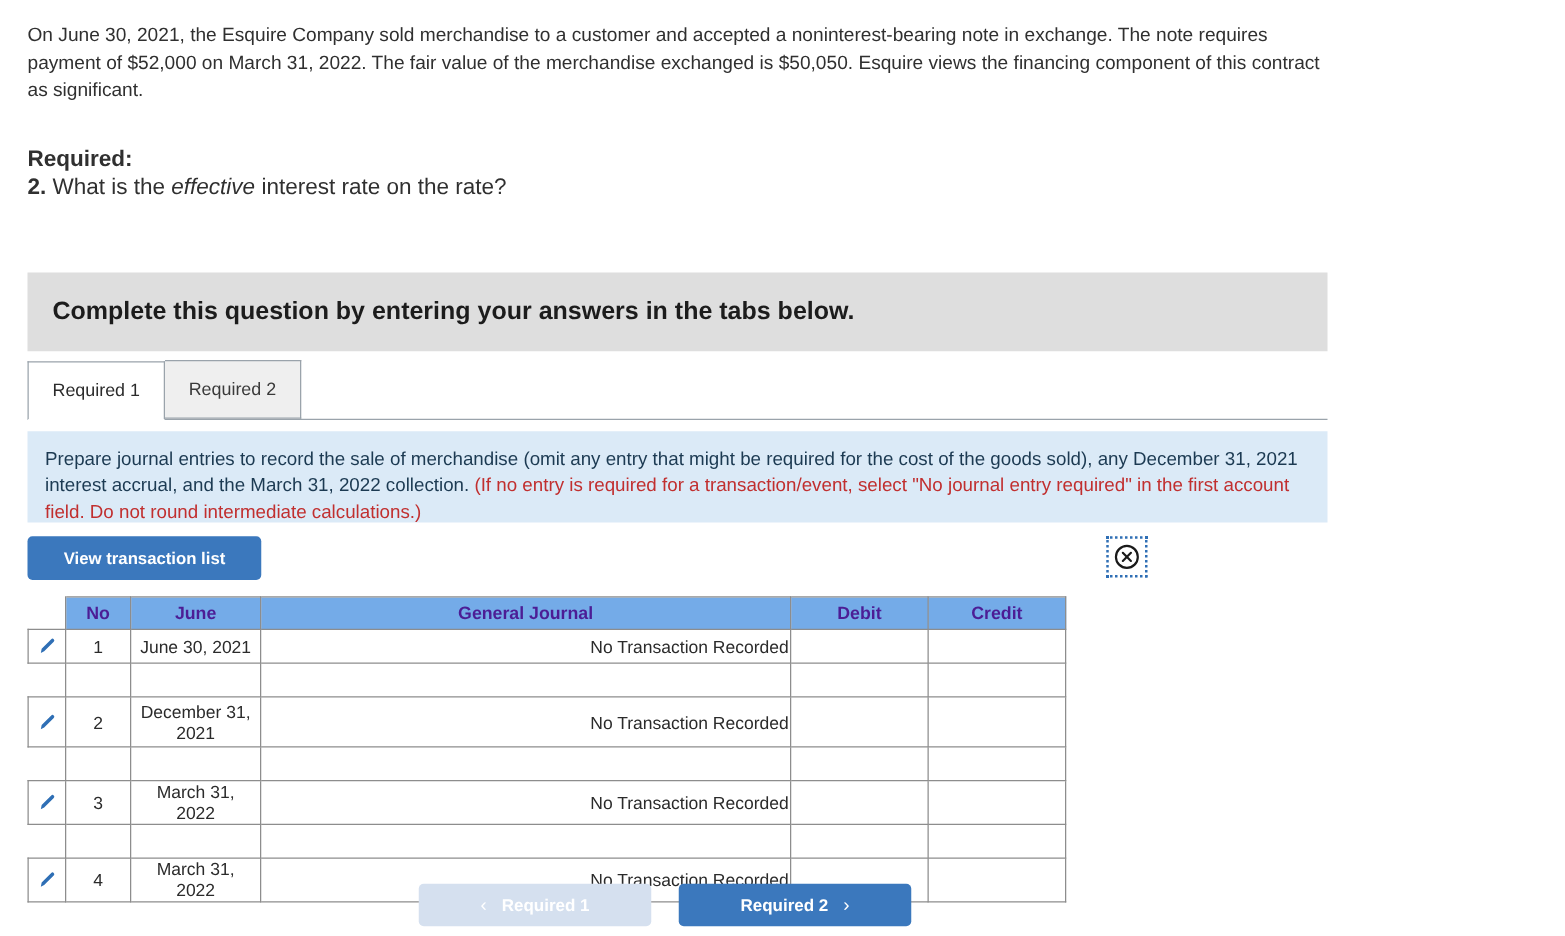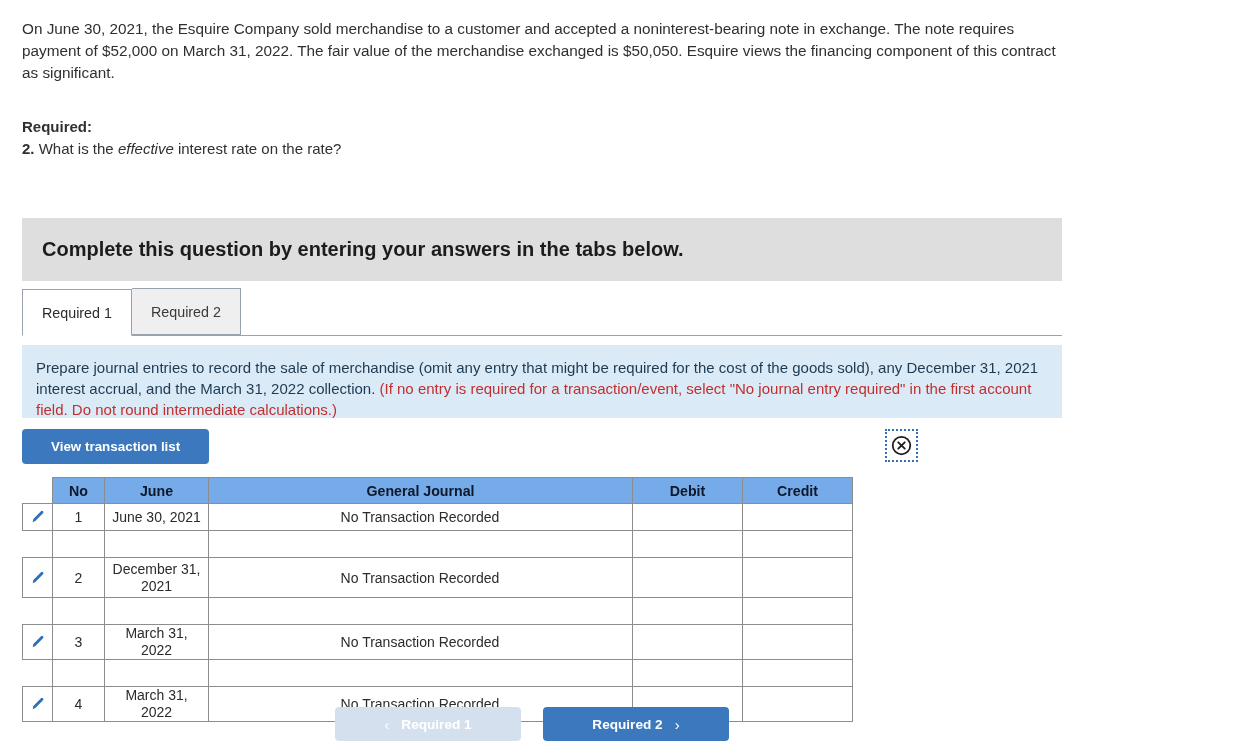--- a/index.html
+++ b/index.html
@@ -13,21 +13,21 @@
   }
   .page { position: relative; width: 1252px; height: 749px; padding: 0; }
 
   
   .stmt {
     position: absolute; left: 22px; top: 18px; width: 1040px;
     font-size: 15.3px; line-height: 22px; color: #303030;
   }
   .req-block {
     position: absolute; left: 22px; top: 116px; width: 1046px;
-    font-size: 15px; line-height: 22px; color: #303030;
+    font-size: 18px; line-height: 22px; color: #303030;
   }
   .req-block .hdr { font-weight: bold; }
   .req-block .num { font-weight: bold; }
   .req-block em { font-style: italic; }
 
   
   .banner {
     position: absolute; left: 22px; top: 218px; width: 1040px; height: 63px;
     background: #dedede;
     display: flex; align-items: center;
@@ -85,35 +85,35 @@
   }
 
   
   .jtable {
     position: absolute; left: 22px; top: 477px;
     border-collapse: collapse;
     font-size: 14px; color: #2b2b2b;
   }
   .jtable td, .jtable th { border: 1px solid #8d8d8d; }
   .jtable th {
-    background: #74abe8; color: #0f172a; font-weight: bold;
+    background: #74abe8; color: #4c1d95; font-weight: bold;
     height: 26px; font-size: 14.2px; text-align: center;
   }
   .col-pen   { width: 30px; }
   .col-no    { width: 52px; }
   .col-date  { width: 104px; }
   .col-gj    { width: 424px; }
   .col-deb   { width: 110px; }
   .col-cred  { width: 110px; }
   .th-blank { border-top: none !important; border-left: none !important;
               border-bottom: none !important; background: #ffffff !important; }
   td.pen-cell { text-align: center; vertical-align: middle; padding: 0; }
   td.no-cell   { text-align: center; }
   td.date-cell { text-align: center; padding: 0 4px; line-height: 17px; }
-  td.gj-cell   { text-align: center; padding-left: 0; }
+  td.gj-cell   { text-align: right; padding-left: 0; }
   td.amt-cell  { }
   tr.entry-row td { height: 27px; }
   tr.spacer-row td { height: 27px; }
   tr.spacer-row td.pen-cell { border: none; background: #fff; }
   tr.entry-row.tall td { height: 40px; }
 
   .pen-svg { display: block; margin: 0 auto; }
 
   
   .footer {

